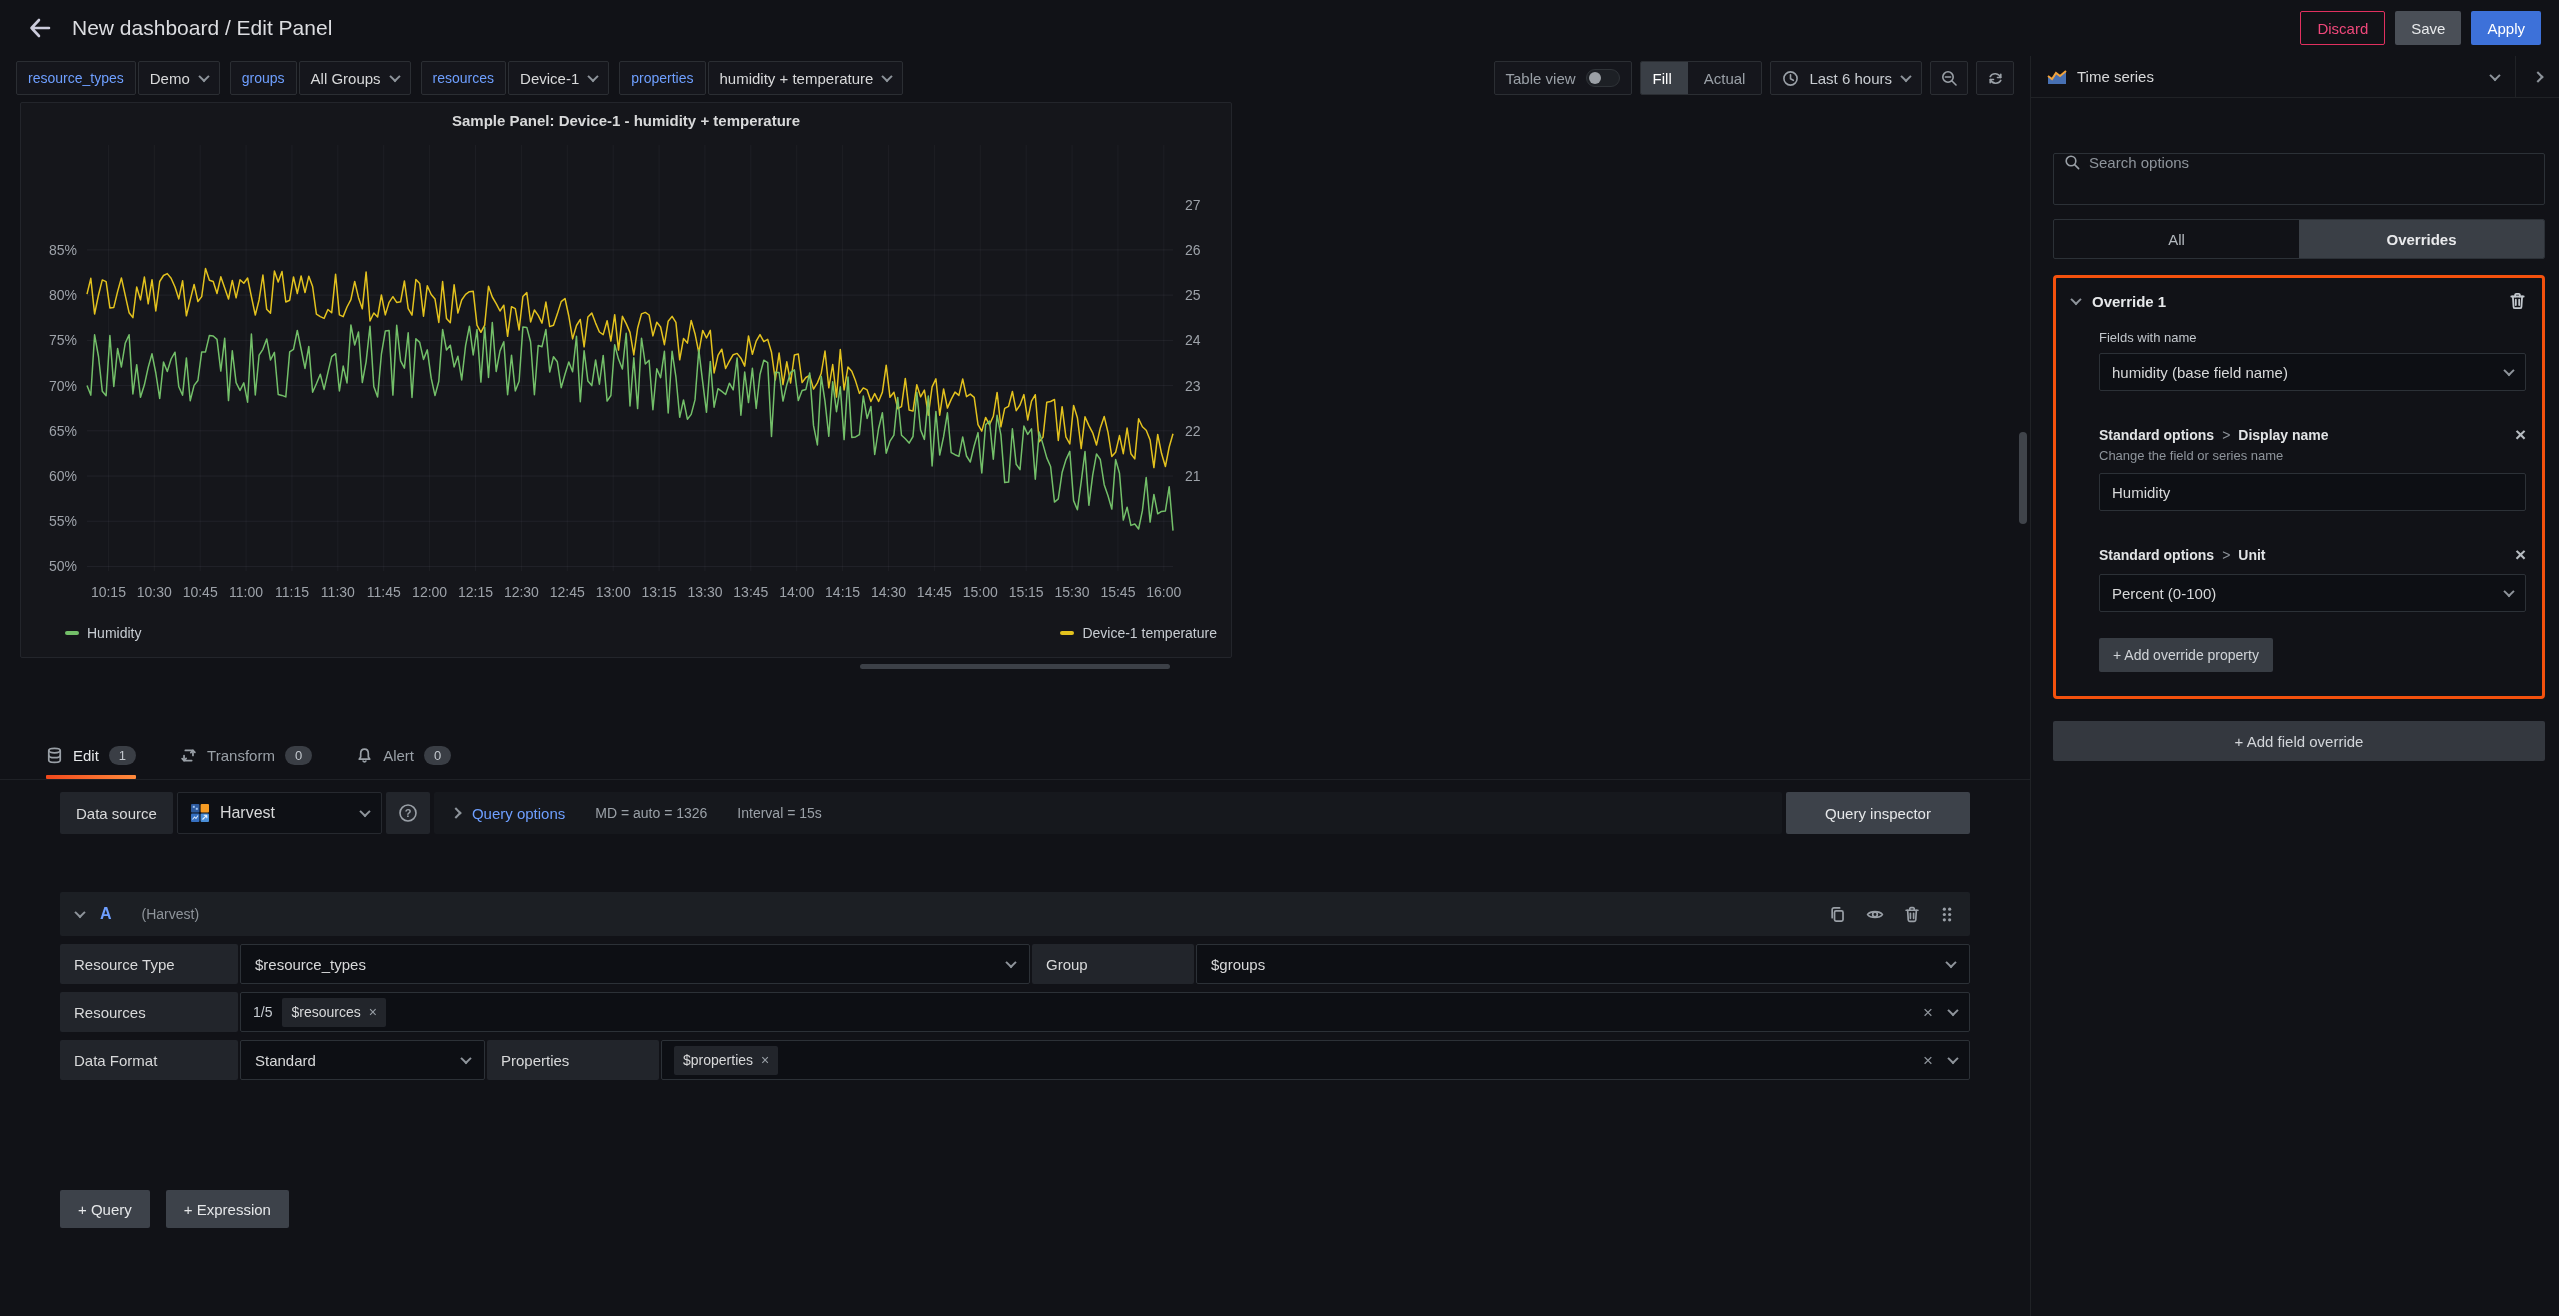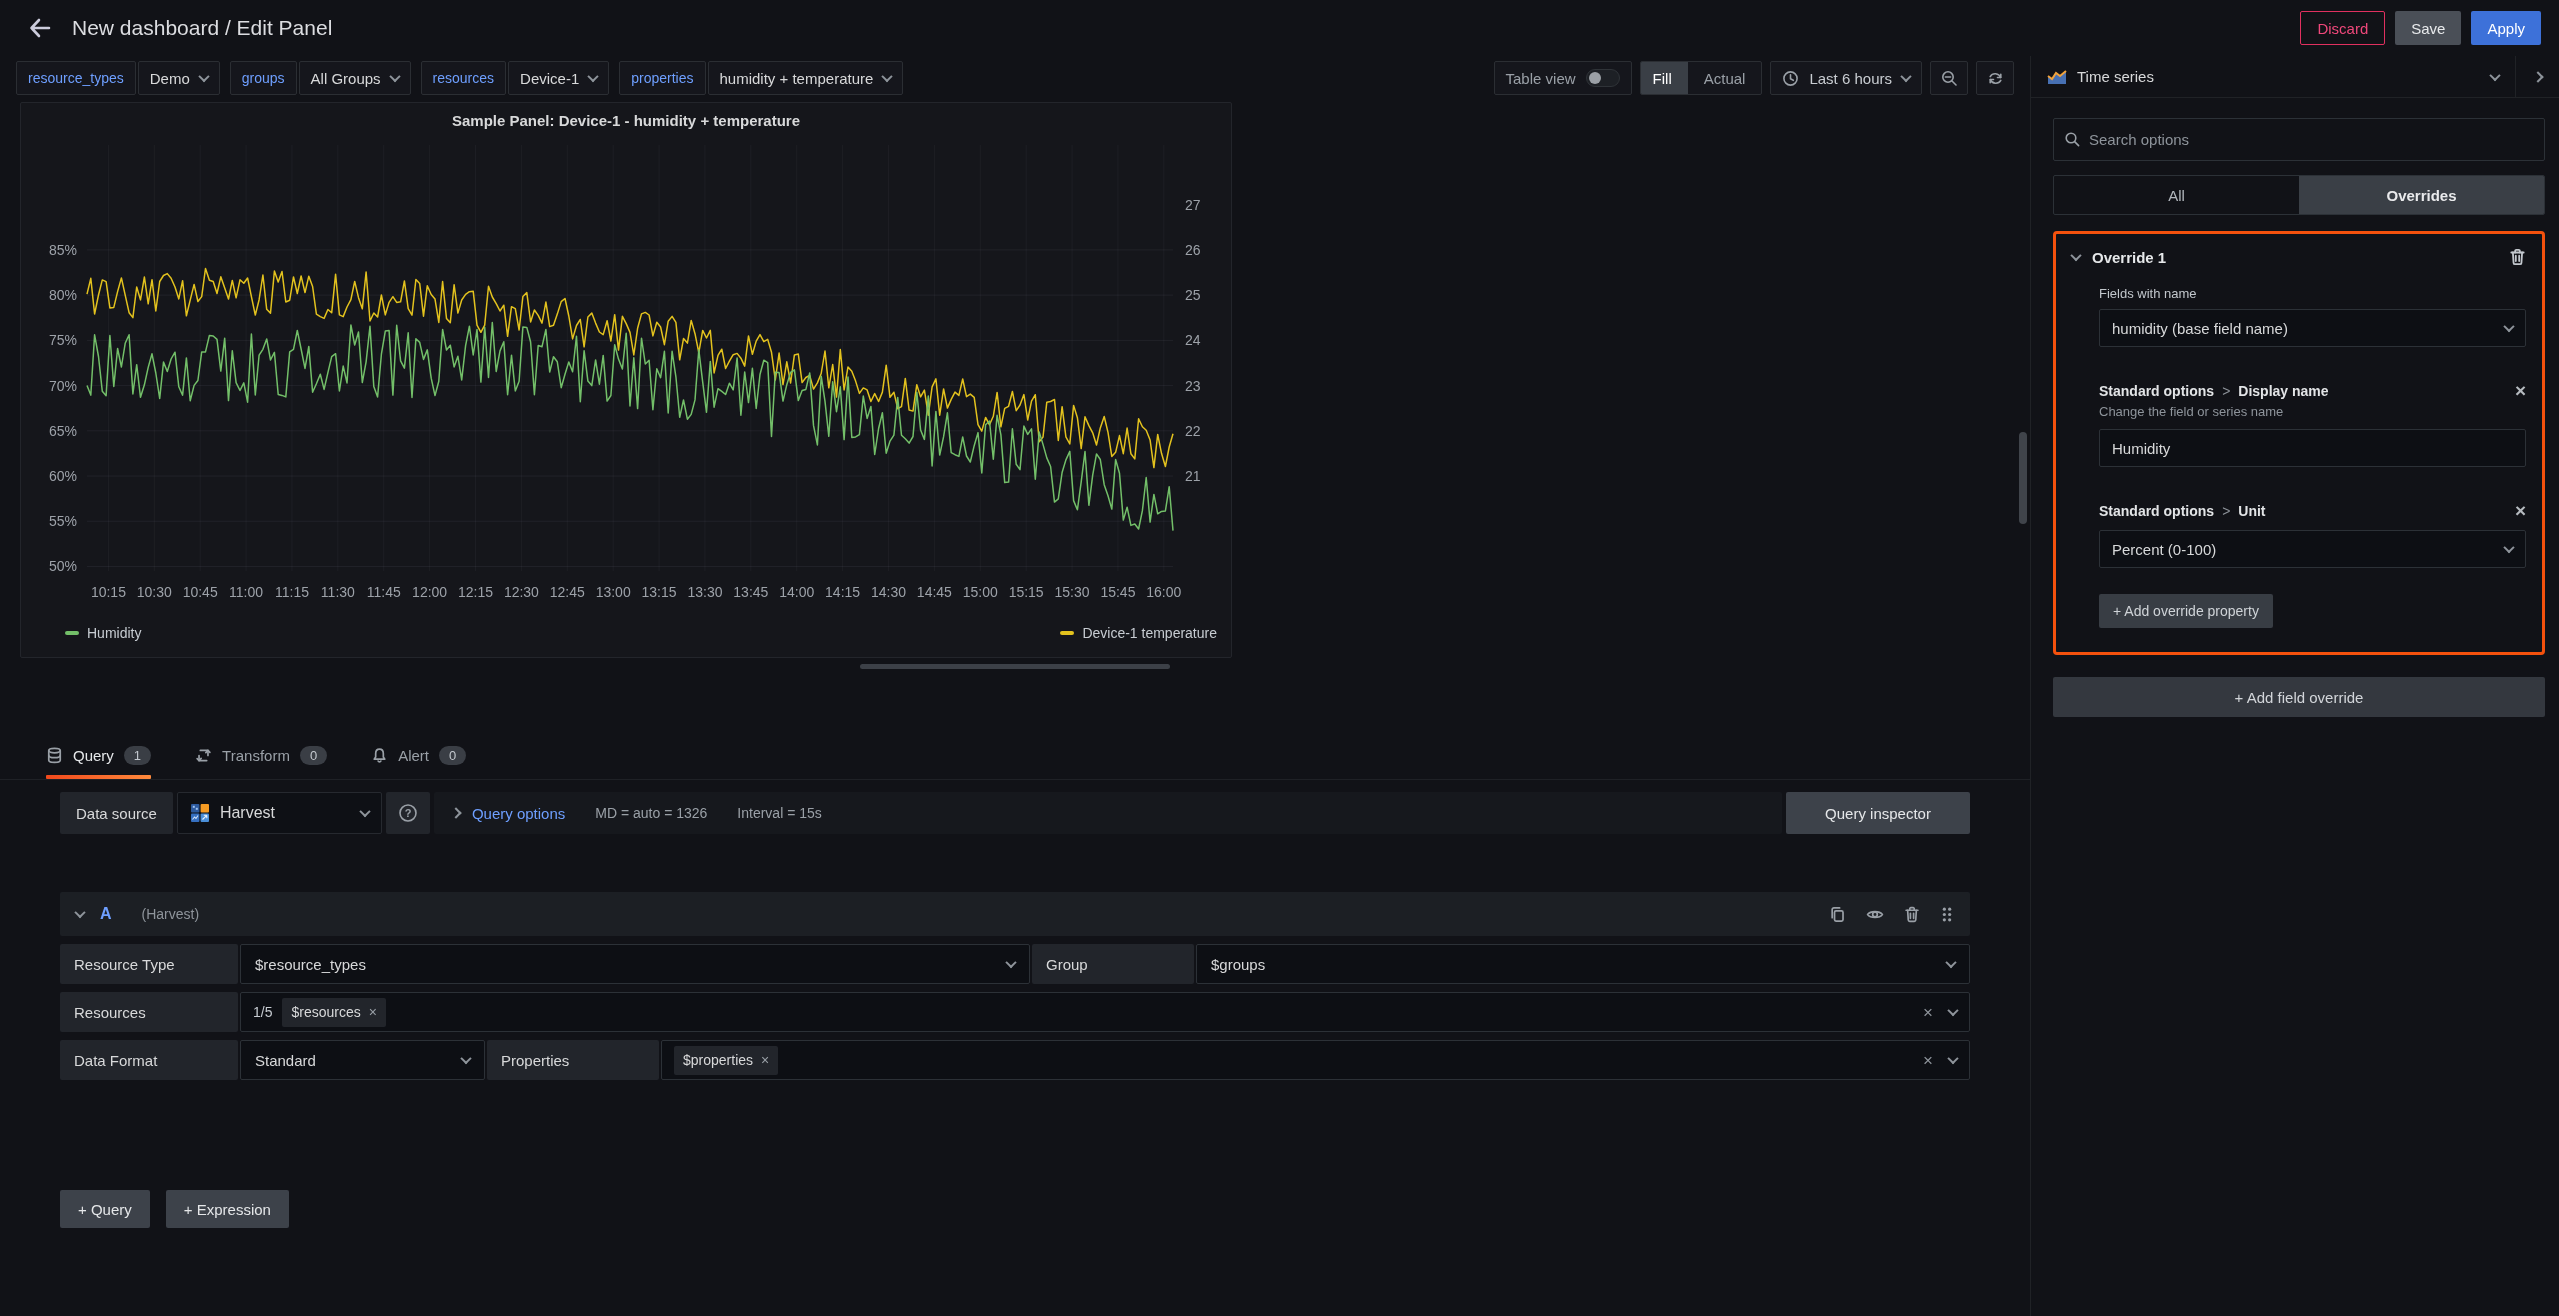--- a/index.html
+++ b/index.html
@@ -91,21 +91,21 @@
   .field-right { margin-left:auto; display:flex; align-items:center; gap:16px; }
   .x-glyph { color:#8e949b; font-size:17px; line-height:1; cursor:pointer; }
   .footer-btns { margin:110px 0 0 60px; display:flex; gap:16px; }
   .gray-btn { height:38px; background:#3d424a; color:#e5e7e9; border-radius:2px; padding:0 18px; display:inline-flex; align-items:center; font-size:15px; font-weight:500; cursor:pointer; }
   
   .sb-header { flex:0 0 42px; border-bottom:1px solid #202226; display:flex; align-items:center; padding-left:16px; }
   .sb-title { margin-left:10px; font-size:15px; font-weight:500; color:#d8d9da; }
   .sb-chev { margin-left:auto; margin-right:16px; cursor:pointer; }
   .sb-collapse { width:44px; align-self:stretch; border-left:1px solid #202226; display:flex; align-items:center; justify-content:center; cursor:pointer; }
   .sb-scroll { padding:20px 14px 0 22px; display:flex; flex-direction:column; }
-  .search-box { height:43px; border:1px solid #2c3137; border-radius:2px; display:flex; align-items:center; padding:0 10px; gap:8px; background:#111217; }
+  .search-box { height:52px; border:1px solid #2c3137; border-radius:2px; display:flex; align-items:flex-start; padding:0 10px; gap:8px; background:#111217;margin-top:35px; }
   .search-box input { flex:1; background:transparent; border:none; outline:none; color:#d8d9da; font-size:15px; font-family:"Liberation Sans",sans-serif; }
   .search-box input::placeholder { color:#8e949b; }
   .opt-tabs { margin-top:14px; height:40px; border:1px solid #2c3137; border-radius:2px; display:flex; overflow:hidden; }
   .opt-tab { flex:1; display:flex; align-items:center; justify-content:center; font-size:15px; color:#b3b8be; cursor:pointer; }
   .opt-tab.active { background:#3a3f46; color:#e9eaec; font-weight:700; }
   .override-card { margin-top:16px; border:3px solid var(--override-highlight,#f4510d); border-radius:4px; padding:14px 16px 24px 16px; }
   .ov-head { display:flex; align-items:center; }
   .ov-title { margin-left:12px; font-size:15px; font-weight:700; color:#e6e8ea; }
   .ov-trash { margin-left:auto; cursor:pointer; display:flex; }
   .ov-body { margin-left:27px; margin-top:20px; }
@@ -324,21 +324,21 @@
 
       <div class="tabs-row">
         <div class="tab active">
           <span>
             <svg width="17" height="17" viewBox="0 0 16 16">
                 <ellipse class="ic" cx="8" cy="3.4" rx="5.4" ry="2.1"></ellipse>
                 <path class="ic" d="M2.6 3.4 V12.4 C2.6 13.6 5 14.5 8 14.5 C11 14.5 13.4 13.6 13.4 12.4 V3.4"></path>
                 <path class="ic" d="M2.6 7.9 C2.6 9.1 5 10 8 10 C11 10 13.4 9.1 13.4 7.9"></path>
               </svg>
           </span>
-          <span>Query</span>
+          <span>Edit</span>
           <span class="badge">1</span>
         </div>
         <div class="tab">
           <span>
             <svg width="17" height="17" viewBox="0 0 16 16">
                 <path class="ic" d="M5 3.2 H12.2 V8"></path>
                 <path class="ic" d="M10.2 5.2 L12.2 3.2 L14 5"></path>
                 <path class="ic" d="M11 12.8 H3.8 V8"></path>
                 <path class="ic" d="M5.8 10.8 L3.8 12.8 L2 11"></path>
               </svg>

